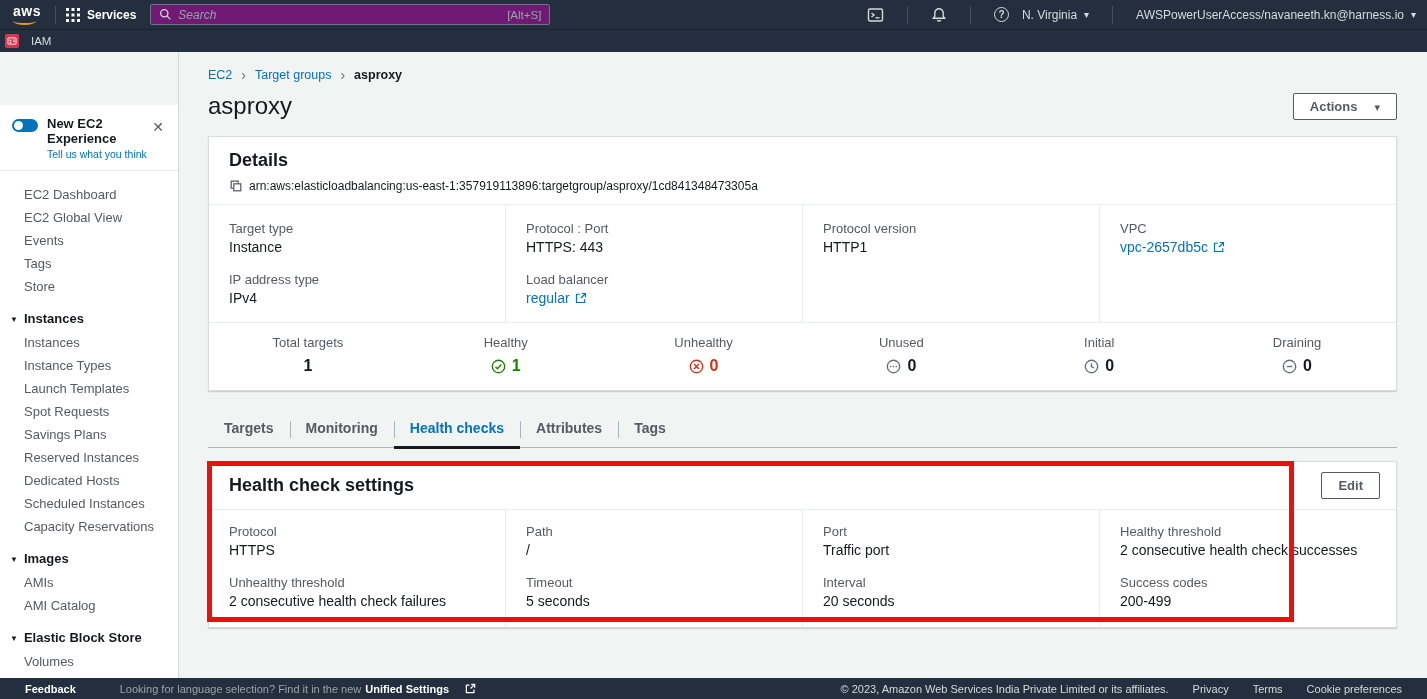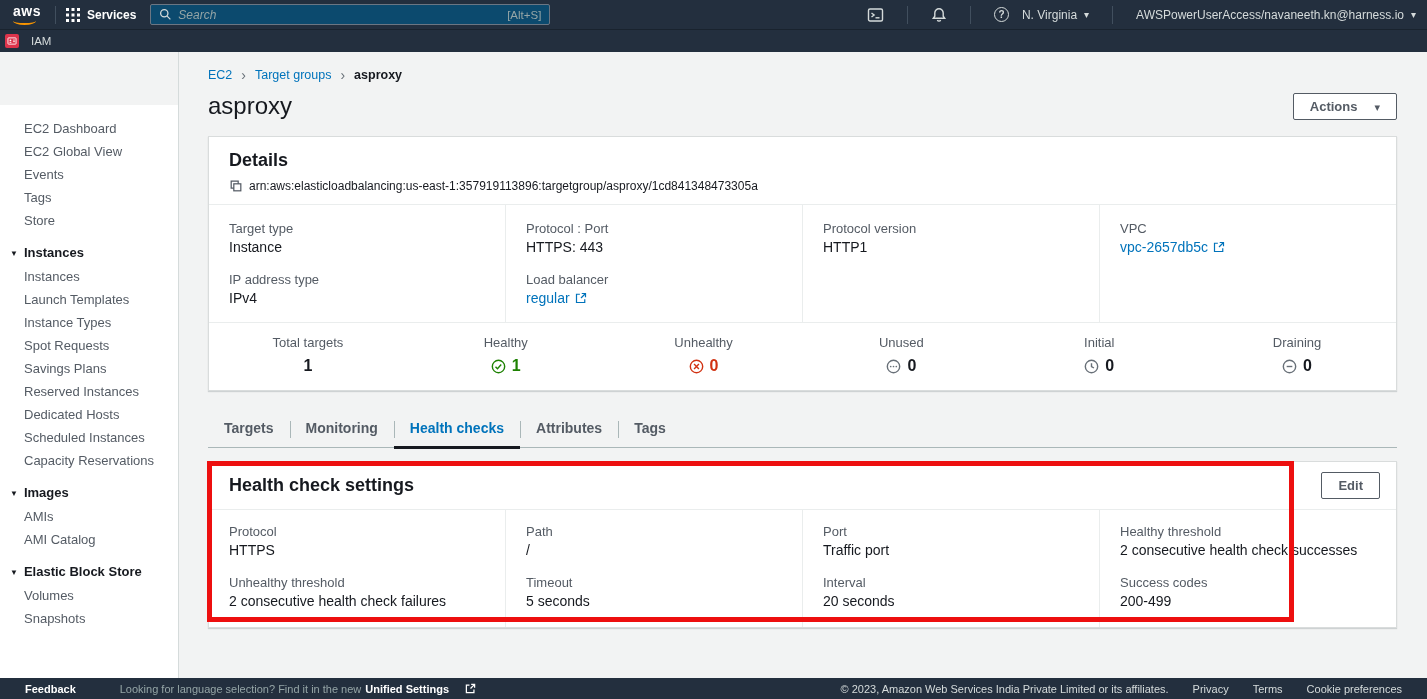--- a/index.html
+++ b/index.html
@@ -6,21 +6,21 @@
   html,body { width:1427px; height:699px; overflow:hidden; }
   body { font-family:"Liberation Sans","DejaVu Sans",sans-serif; background:#f2f3f3; }
   .page { position:relative; width:1427px; height:699px; display:flex; flex-direction:column; }
 
   
   .topbar { height:29px; background:var(--topbar,#232f3e); display:flex; align-items:center; padding:0 11px; color:#fff; flex:0 0 auto; }
   .aws-logo { position:relative; font-weight:bold; font-size:14px; letter-spacing:.5px; padding:0 4px 7px 2px; cursor:pointer; }
   .aws-logo .smile { position:absolute; left:2px; bottom:1px; width:23px; height:8px; border-bottom:2.5px solid #f79400; border-radius:50%; }
   .tb-sep { width:1px; height:18px; background:#414f5e; margin:0 10px; }
   .services { display:flex; align-items:center; gap:7px; background:none; border:none; color:#fff; font-size:12px; font-weight:bold; font-family:inherit; cursor:pointer; }
-  .searchbox { margin-left:14px; width:400px; height:21px; border:1px solid #6b7683; border-radius:2px; background:#0c4a6e; display:flex; align-items:center; gap:6px; padding:0 8px; }
+  .searchbox { margin-left:14px; width:400px; height:21px; border:1px solid #6b7683; border-radius:2px; background:#701a75; display:flex; align-items:center; gap:6px; padding:0 8px; }
   .searchbox input { flex:1; background:transparent; border:none; outline:none; color:#eee; font-size:12px; font-family:inherit; }
   .searchbox input::placeholder { color:#95a5a6; font-style:italic; }
   .shortcut { color:#95a5a6; font-size:11.5px; }
   .tb-right { margin-left:auto; display:flex; align-items:center; gap:13px; font-size:12px; color:#d5dbdb; }
   .tb-iconbtn { display:flex; align-items:center; cursor:pointer; background:none; border:none; padding:0; }
   .help-circle { width:15px; height:15px; border:1.5px solid #d5dbdb; border-radius:50%; display:flex; align-items:center; justify-content:center; font-size:10px; font-weight:bold; color:#d5dbdb; }
   .help-circle::before { content:"?"; }
   .tb-menu { display:flex; align-items:center; gap:5px; cursor:pointer; white-space:nowrap; }
   .caret::after { content:"▾"; font-size:10px; margin-left:2px; color:#d5dbdb; }
 
@@ -175,34 +175,44 @@
           <path d="M9.5 6.5h3.5M9.5 9h3.5" stroke="#fff" stroke-width="1.2"></path>
         </svg>
     </span>
     <span>IAM</span>
   </div>
 
   <div class="content">
 
     <aside class="sidebar">
       <div class="sidebar-panel">
+        <div class="exp-box">
+          <span class="toggle">
+              <span class="knob"></span>
+            </span>
+          <div>
+            <div class="exp-title">New EC2 Experience</div>
+            <a class="exp-sub">Tell us what you think</a>
+          </div>
+          <span class="close-x"></span>
+        </div>
         <nav class="nav">
           <a class="nav-item">EC2 Dashboard</a>
           <a class="nav-item">EC2 Global View</a>
           <a class="nav-item">Events</a>
           <a class="nav-item">Tags</a>
           <a class="nav-item">Store</a>
 
           <div class="nav-section">
             <span class="tri"></span>
             <span>Instances</span>
           </div>
           <a class="nav-item">Instances</a>
+          <a class="nav-item">Instance Types</a>
           <a class="nav-item">Launch Templates</a>
-          <a class="nav-item">Instance Types</a>
           <a class="nav-item">Spot Requests</a>
           <a class="nav-item">Savings Plans</a>
           <a class="nav-item">Reserved Instances</a>
           <a class="nav-item">Dedicated Hosts</a>
           <a class="nav-item">Scheduled Instances</a>
           <a class="nav-item">Capacity Reservations</a>
 
           <div class="nav-section">
             <span class="tri"></span>
             <span>Images</span>

